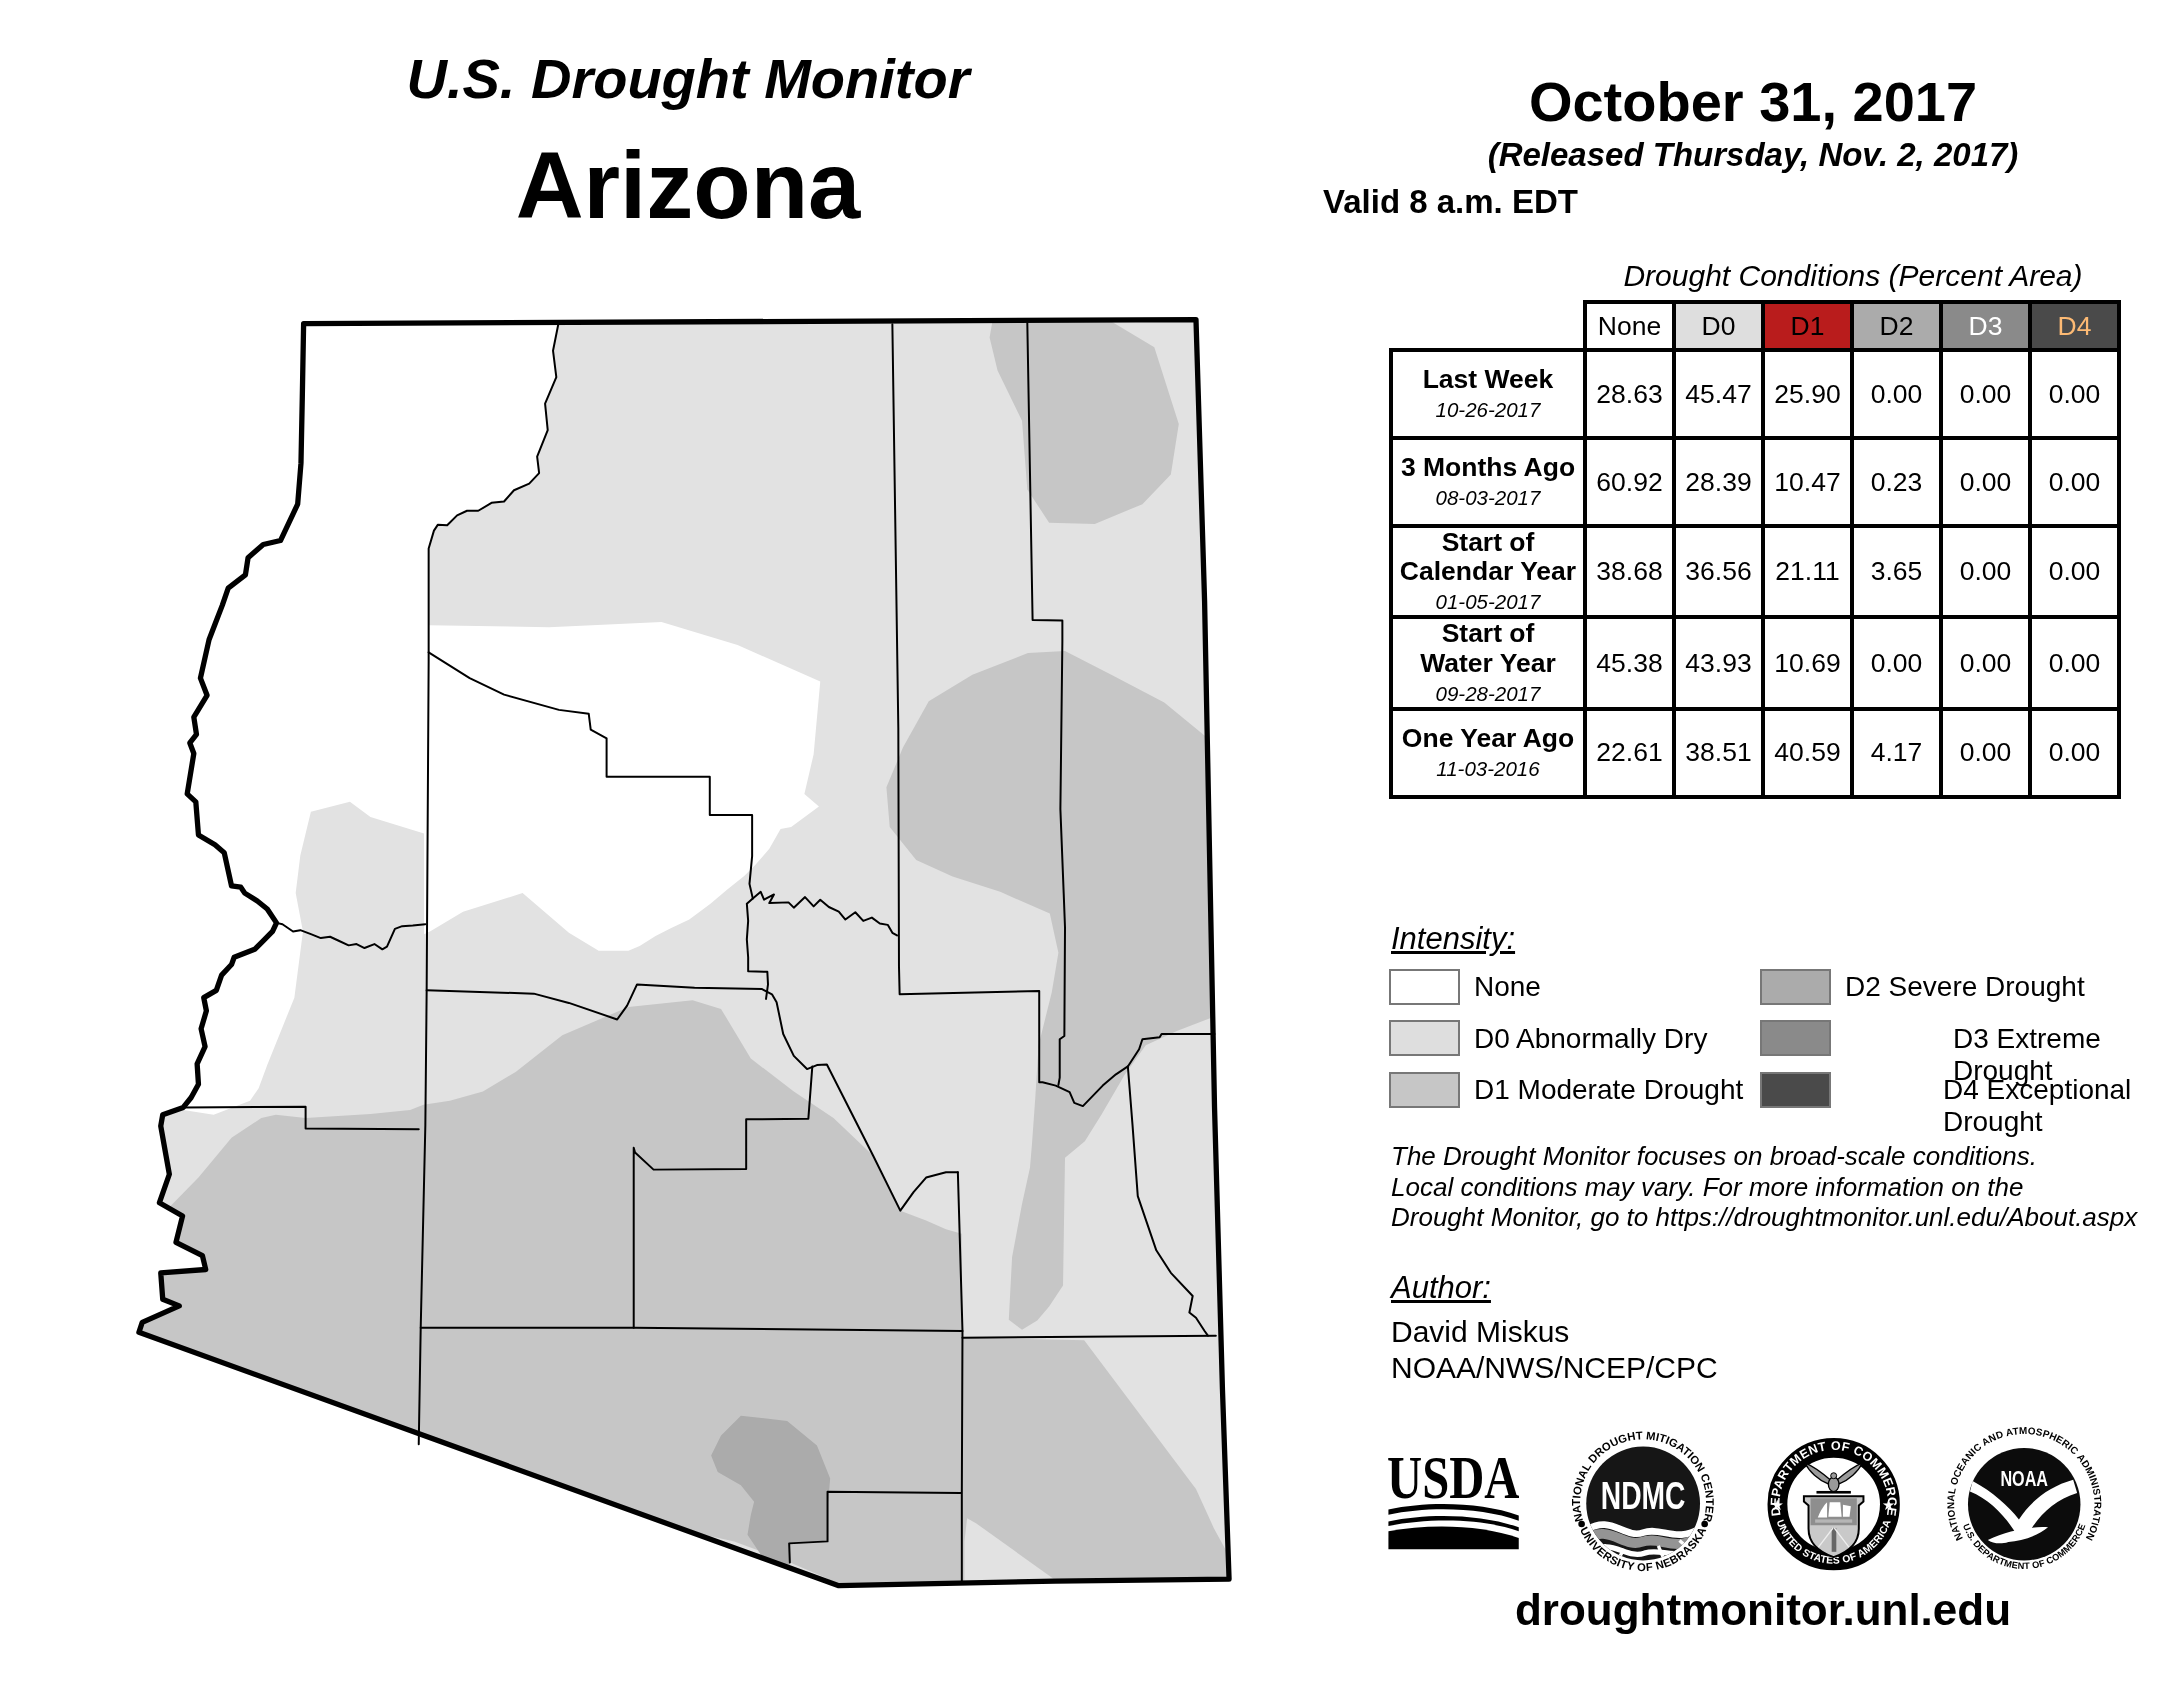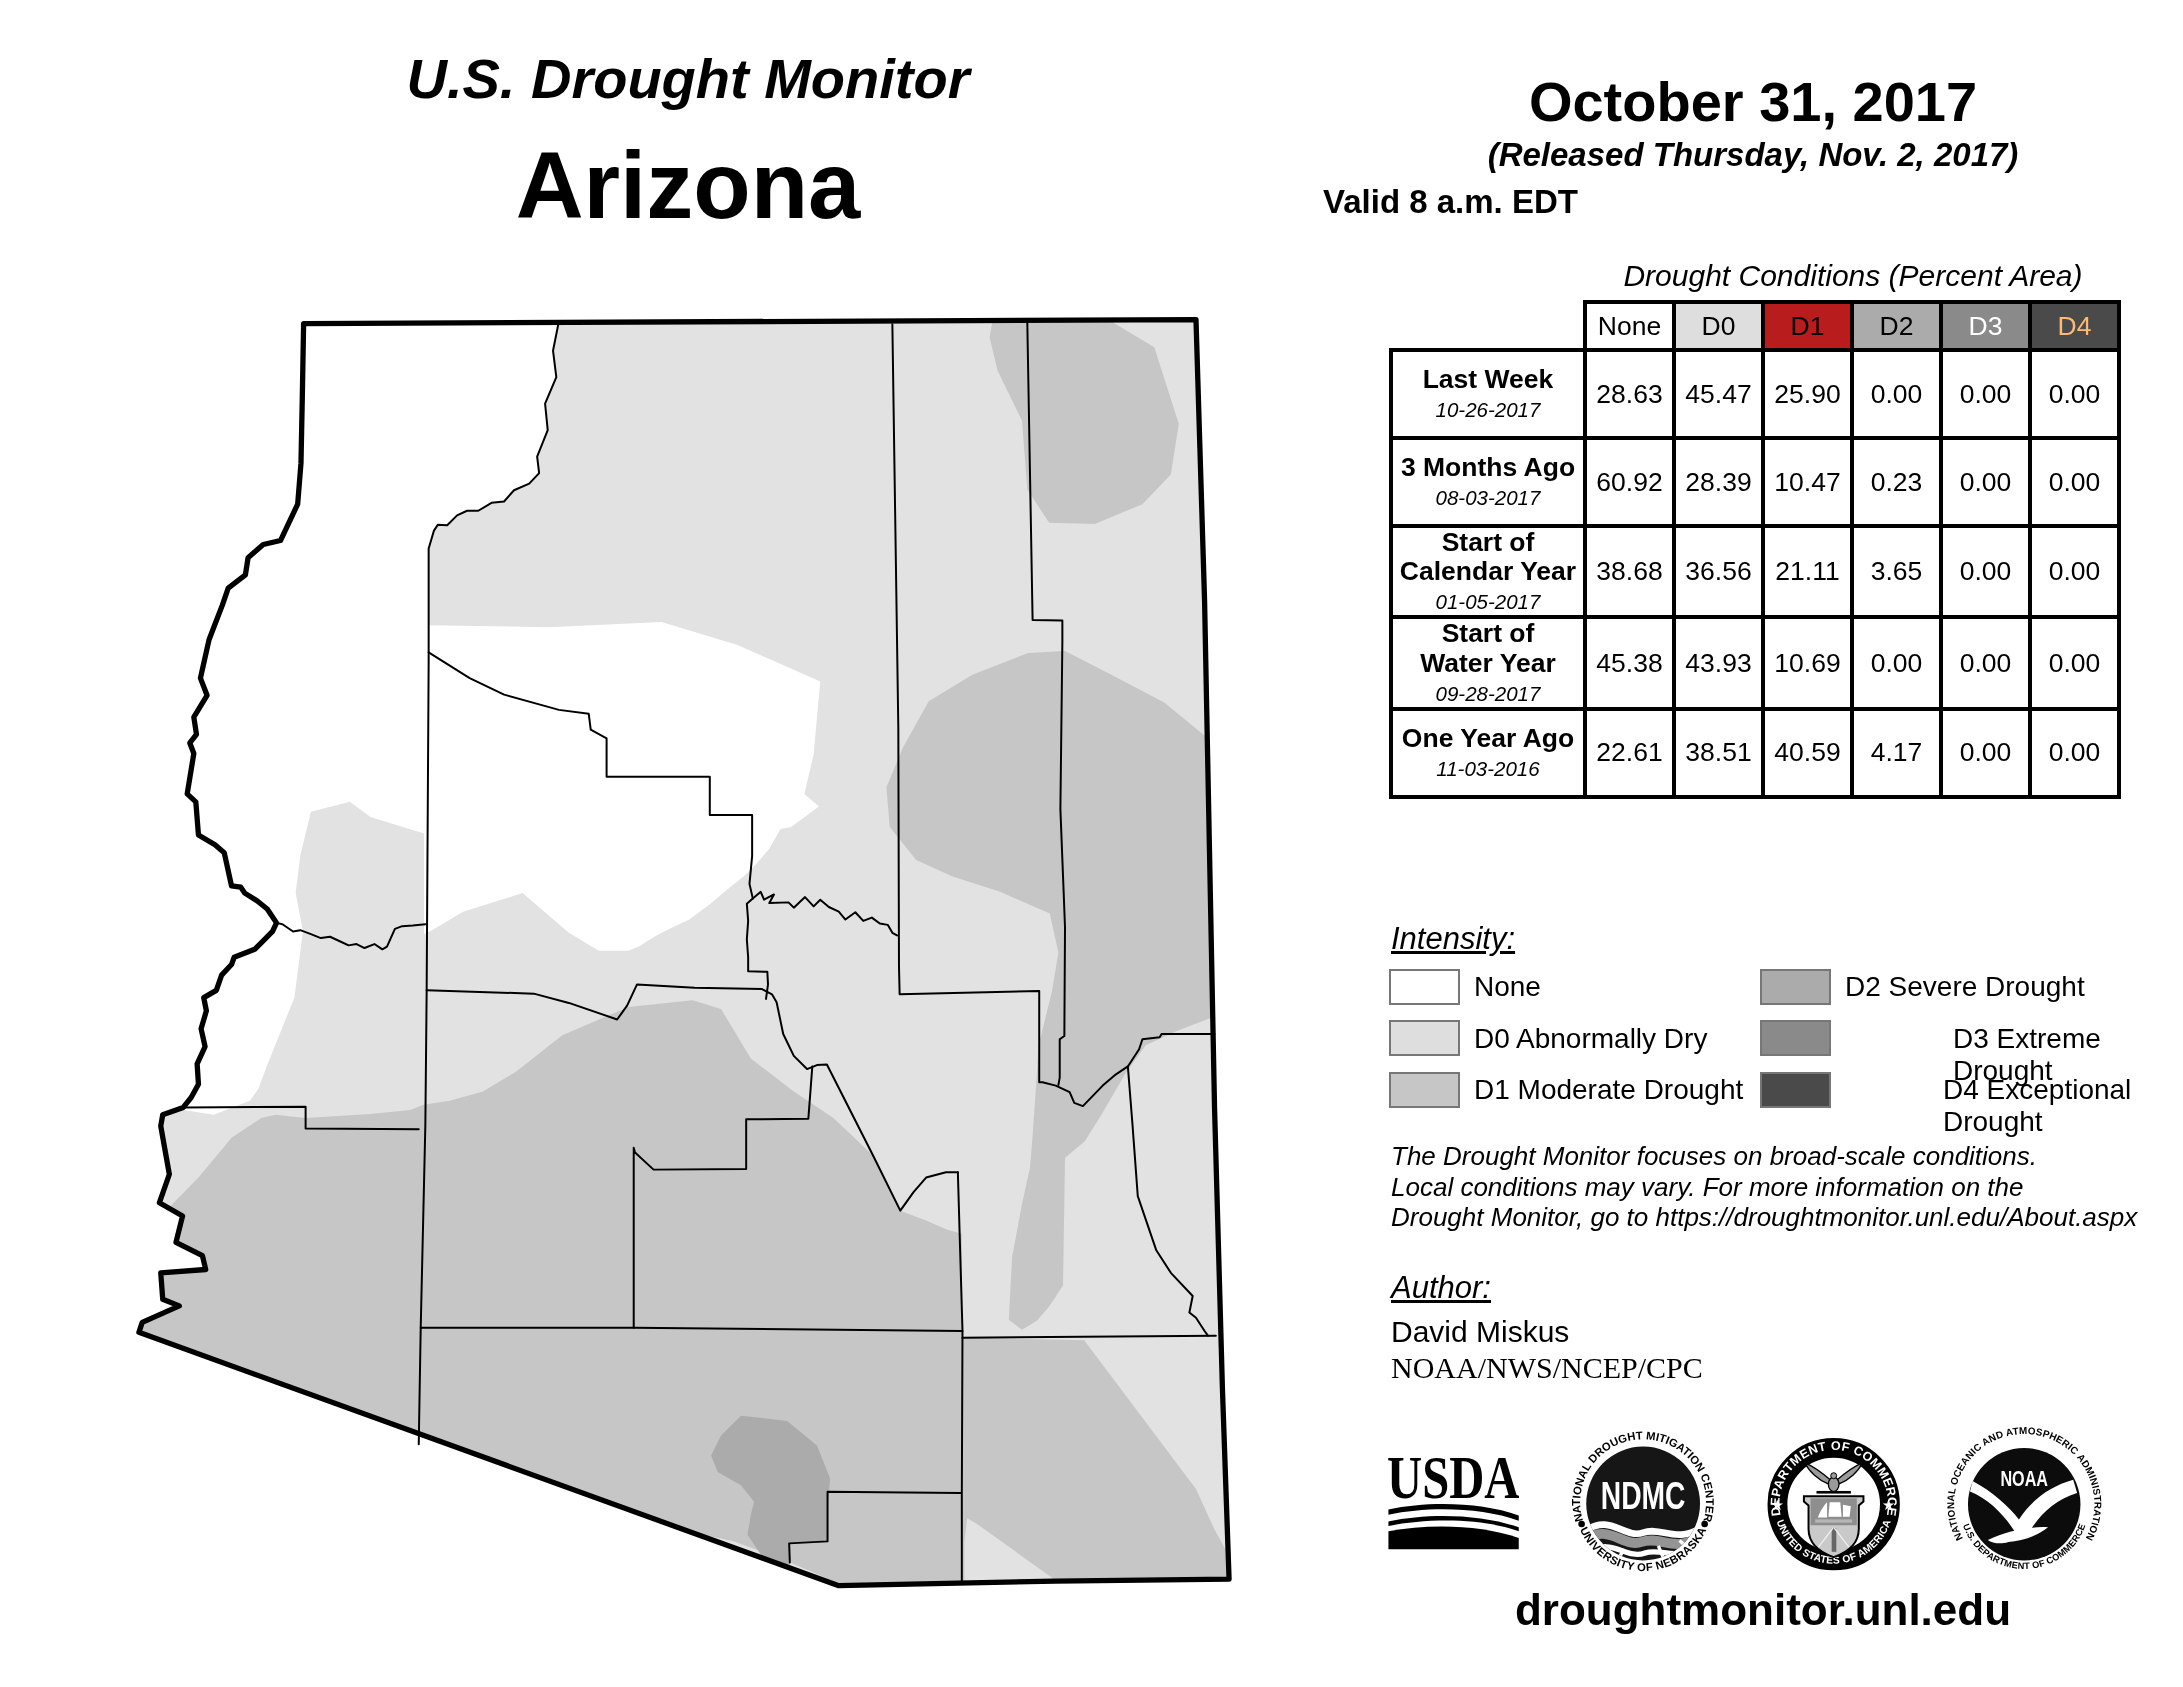--- a/index.html
+++ b/index.html
@@ -117,21 +117,21 @@
 <div class="abs" style="left:1760px;top:1072px;width:67px;height:32px;background:#4a4a4a;border:2.6px solid #777;"></div>
 
 <div class="abs" style="left:1943px;top:1074px;font-size:28px;">D4 Exceptional Drought</div>
 
 <div class="abs" style="left:1391px;top:1141px;font-size:26px;font-style:italic;line-height:1.18;white-space:nowrap;">The Drought Monitor focuses on broad-scale conditions.<br>Local conditions may vary. For more information on the<br>Drought Monitor, go to https://droughtmonitor.unl.edu/About.aspx</div>
 
 <div class="abs" style="left:1391px;top:1270px;font-size:31px;font-style:italic;text-decoration:underline;">Author:</div>
 
 <div class="abs" style="left:1391px;top:1315px;font-size:30px;">David Miskus</div>
 
-<div class="abs" style="left:1391px;top:1351px;font-size:30px;font-family:Liberation Serif, serif;">NOAA/NWS/NCEP/CPC</div>
+<div class="abs" style="left:1391px;top:1351px;font-size:30px;">NOAA/NWS/NCEP/CPC</div>
 
 <div class="abs" style="left:1333px;top:1585px;width:860px;text-align:center;font-size:44px;font-weight:bold;">droughtmonitor.unl.edu</div>
 
 <svg class="abs" style="left:1356px;top:1416px;" width="827" height="179" viewBox="2050 2140 1250 270">
 
 <g>
 <text x="2097" y="2263" font-family="Liberation Serif, serif" font-weight="bold" font-size="92" textLength="200" lengthAdjust="spacingAndGlyphs">USDA</text>
 <path d="M2099,2281 C2160,2268 2240,2270 2296,2290 L2296,2298 C2240,2278 2160,2276 2099,2289 Z" fill="#000"></path>
 <path d="M2099,2299 C2160,2286 2240,2288 2296,2308 L2296,2314 C2240,2294 2160,2294 2099,2306 Z" fill="#000"></path>
 <path d="M2099,2314 C2160,2302 2240,2304 2296,2324 L2296,2341 L2099,2341 Z" fill="#000"></path>

